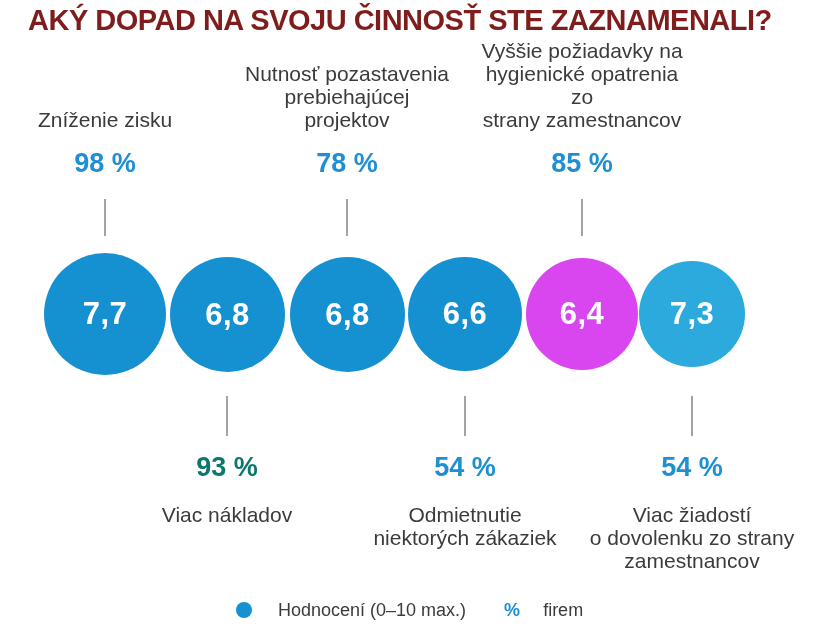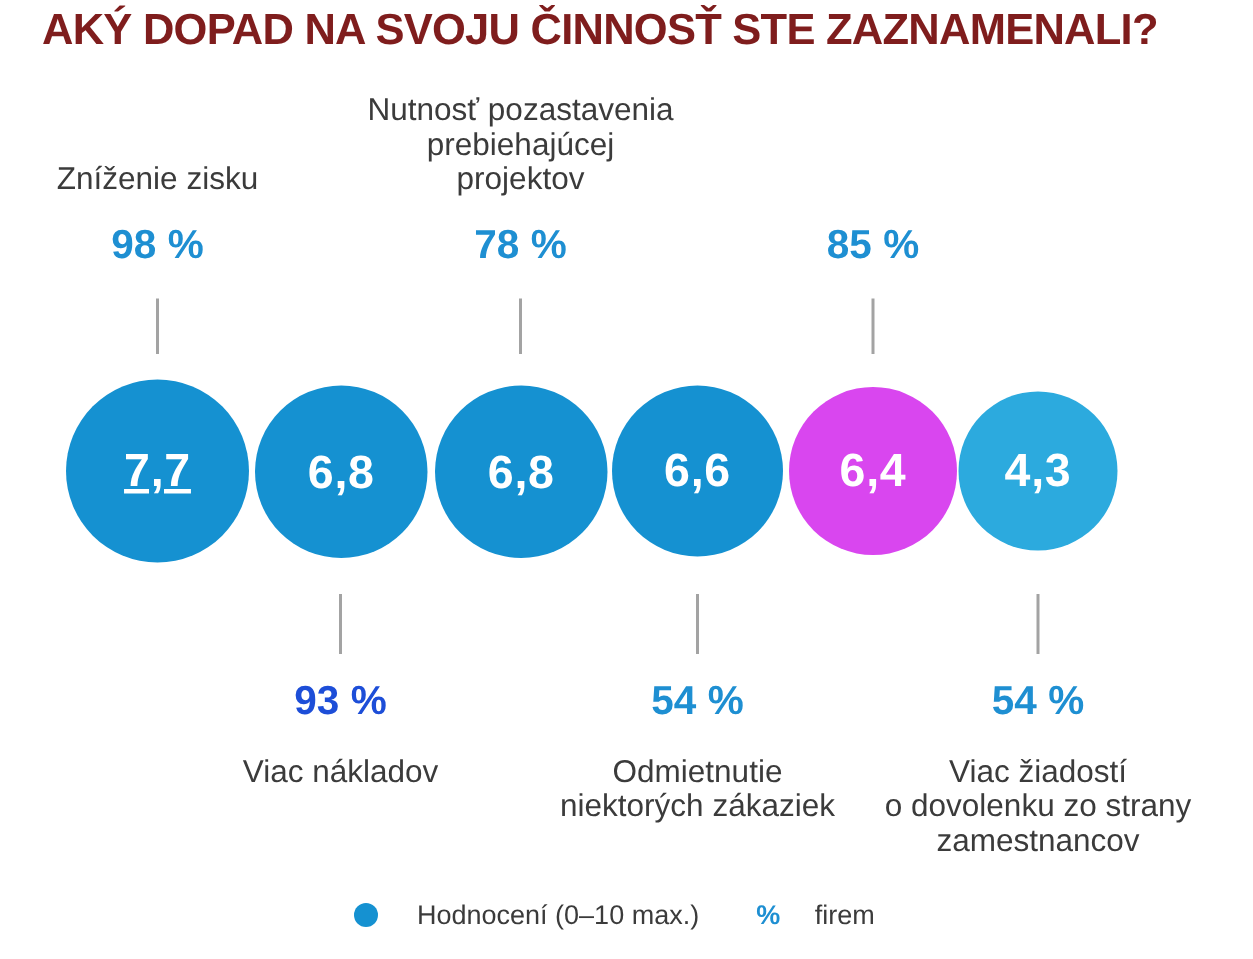--- a/index.html
+++ b/index.html
@@ -61,21 +61,21 @@
     letter-spacing: 0.5px;
   }
   
   .cx0 { left: -5px; }   .tx0 { left: 104px; }
   .cx1 { left: 117px; }  .tx1 { left: 226px; }
   .cx2 { left: 237px; }  .tx2 { left: 346px; }
   .cx3 { left: 355px; }  .tx3 { left: 464px; }
   .cx4 { left: 472px; }  .tx4 { left: 581px; }
   .cx5 { left: 582px; }  .tx5 { left: 691px; }
   
-  .b0 { left: 44px;  top: 253px; width: 122px; height: 122px; text-decoration: underline; }
+  .b0 { left: 44px;  top: 253px; width: 122px; height: 122px; }
   .b1 { left: 170px; top: 257px; width: 115px; height: 115px; }
   .b2 { left: 290px; top: 257px; width: 115px; height: 115px; }
   .b3 { left: 408px; top: 257px; width: 114px; height: 114px; }
   .b4 { left: 526px; top: 258px; width: 112px; height: 112px; }
   .b5 { left: 639px; top: 261px; width: 106px; height: 106px; }
   .legend {
     position: absolute;
     left: 236px;
     top: 599px;
     display: flex;
@@ -103,49 +103,52 @@
 
 <div class="stage">
 
   <h1 class="title" style="color: #7f1d1d;">AKÝ DOPAD NA SVOJU ČINNOSŤ STE ZAZNAMENALI?</h1>
 
   <div class="lbl top cx0">Zníženie zisku</div>
   <div class="pct top cx0" style="color: rgb(30, 143, 210);">98 %</div>
   <div class="tick top tx0"></div>
 
   <div class="tick bot tx1"></div>
-  <div class="pct bot cx1" style="color: #1d4ed8;">93 %</div>
+  <div class="pct bot cx1" style="color: #0f766e;">93 %</div>
   <div class="lbl bot cx1">Viac nákladov</div>
 
   <div class="lbl top cx2">Nutnosť pozastavenia
 prebiehajúcej
 projektov</div>
   <div class="pct top cx2" style="color: rgb(30, 143, 210);">78 %</div>
   <div class="tick top tx2"></div>
 
   <div class="tick bot tx3"></div>
   <div class="pct bot cx3" style="color: rgb(30, 143, 210);">54 %</div>
   <div class="lbl bot cx3">Odmietnutie
 niektorých zákaziek</div>
 
+  <div class="lbl top cx4">Vyššie požiadavky na
+hygienické opatrenia zo
+strany zamestnancov</div>
   <div class="pct top cx4" style="color: rgb(30, 143, 210);">85 %</div>
   <div class="tick top tx4"></div>
 
   <div class="tick bot tx5"></div>
   <div class="pct bot cx5" style="color: rgb(30, 143, 210);">54 %</div>
   <div class="lbl bot cx5">Viac žiadostí
 o dovolenku zo strany
 zamestnancov</div>
 
   <div class="bubble b0" style="background-color: rgb(21, 145, 209);">7,7</div>
   <div class="bubble b1" style="background-color: rgb(21, 145, 209);">6,8</div>
   <div class="bubble b2" style="background-color: rgb(21, 145, 209);">6,8</div>
   <div class="bubble b3" style="background-color: rgb(21, 145, 209);">6,6</div>
   <div class="bubble b4" style="background-color: #d946ef;">6,4</div>
-  <div class="bubble b5" style="background-color: rgb(44, 170, 222);">4,3</div>
+  <div class="bubble b5" style="background-color: rgb(44, 170, 222);">7,3</div>
 
   <div class="legend">
     <span class="dot" style="background-color: rgb(21, 145, 209);"></span>
     <span class="legend-text">Hodnocení (0–10 max.)</span>
     <span class="legend-pct" style="color: rgb(30, 143, 210);">%</span>
     <span class="legend-text">firem</span>
   </div>
 
 </div>
 

